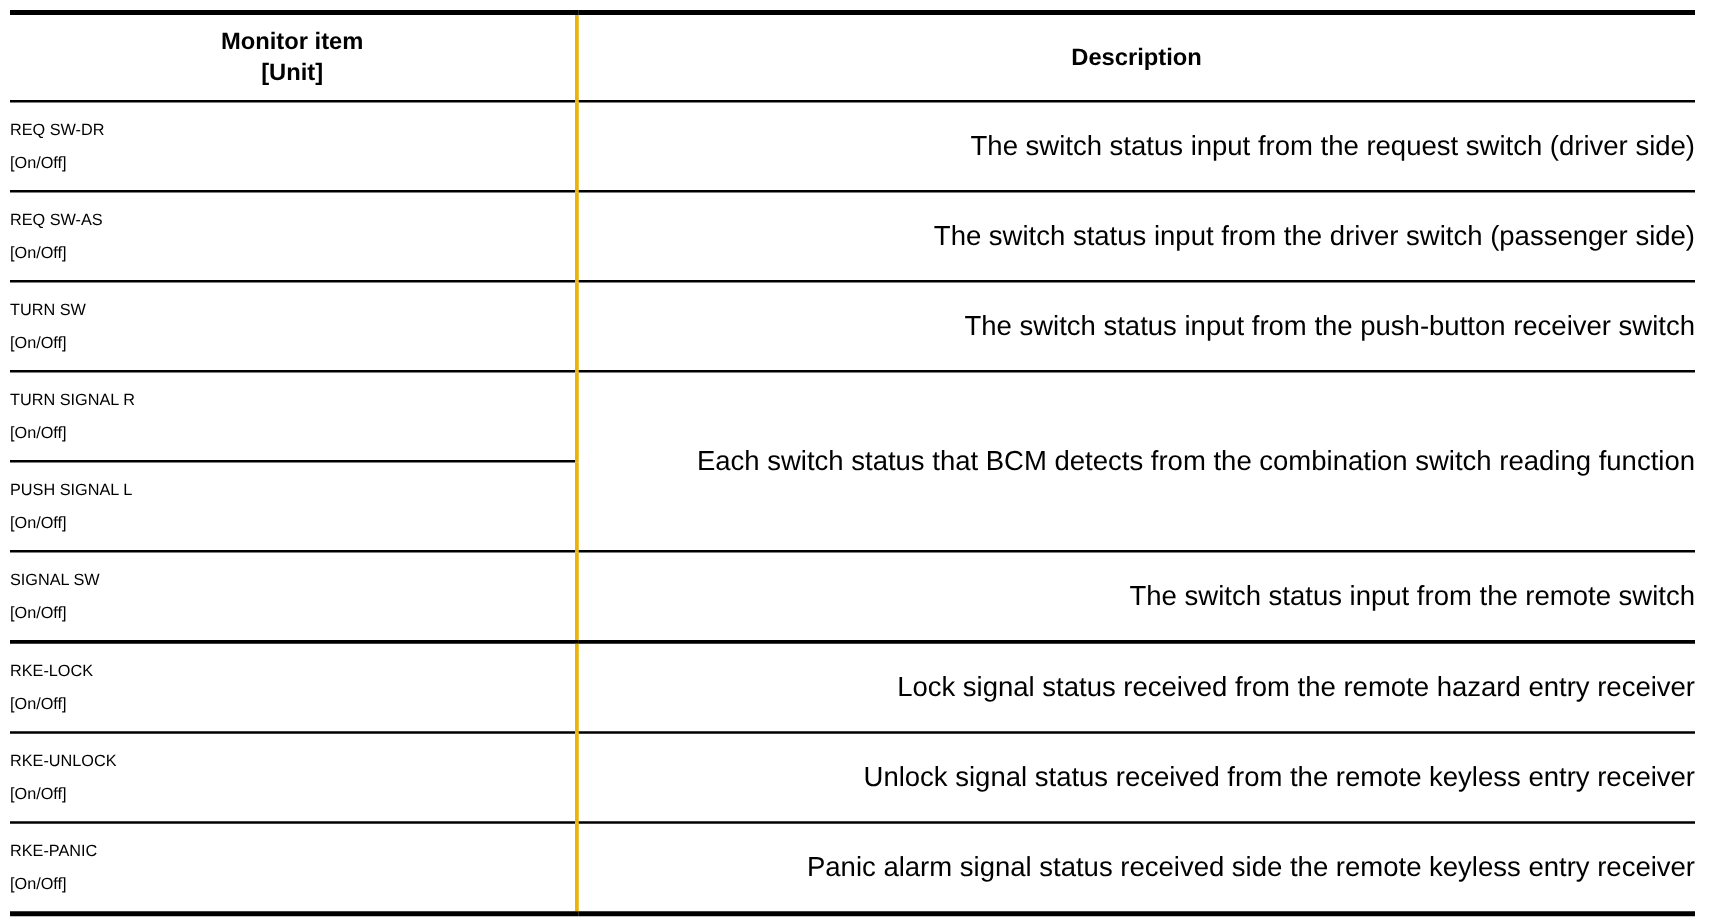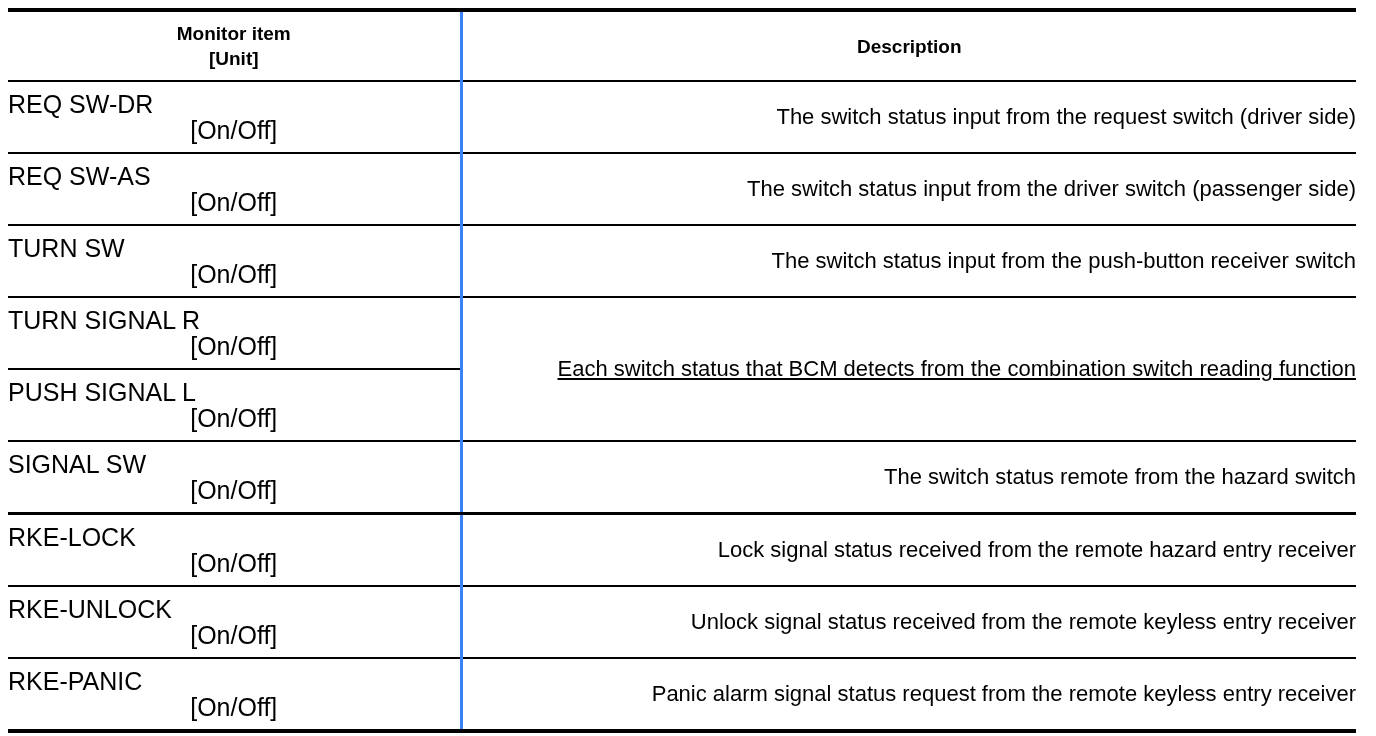--- a/index.html
+++ b/index.html
@@ -48,56 +48,56 @@
     background: #ffffff;
   }
 
   
   .rule-top   { border-top: 4px solid #000000; }
   .rule-bot   { border-bottom: 4px solid #000000; }
   .rule-thin  { border-bottom: 2px solid #000000; }
   .rule-med   { border-bottom: 3px solid #000000; }
 
   
-  .vdiv { border-right: 3px solid #3b82f6; }
+  .vdiv { border-right: 3px solid #eab308; }
 
   
   .hdr-cell {
     text-align: center;
     font-size: 19px;
     line-height: 25px;
     height: 68px;
     padding: 6px 10px;
   }
   .hdr-line { display: block; white-space: nowrap; }
 
   
   .item-cell {
     padding: 10px 0 10px 16px;
     height: 70px;
-    font-size: 25px;
+    font-size: 13px;
     line-height: 26px;
     text-align: left;
     vertical-align: middle;
   }
   .item-name { display: block; white-space: nowrap; }
-  .item-unit { display: block; white-space: nowrap; text-align: center; }
+  .item-unit { display: block; white-space: nowrap; }
 
   .desc-cell {
     padding: 10px 14px 10px 16px;
     font-size: 22px;
     line-height: 26px;
     text-align: right;
     vertical-align: middle;
     margin-top: 44px;
   }
   .desc-text { display: block; }
 
   
-  .desc-span { vertical-align: middle; text-decoration: underline; }
+  .desc-span { vertical-align: middle; }
 </style>
 </head>
 <body>
 
 <div class="page">
   <div class="table-wrap">
     <table class="monitor-table">
       <colgroup>
         <col class="col-item">
         <col class="col-desc">
@@ -161,21 +161,21 @@
             <span class="item-unit">[On/Off]</span>
           </td>
         </tr>
 
         <tr>
           <td class="item-cell rule-med vdiv">
             <span class="item-name">SIGNAL SW</span>
             <span class="item-unit">[On/Off]</span>
           </td>
           <td class="desc-cell rule-med">
-            <span class="desc-text">The switch status remote from the hazard switch</span>
+            <span class="desc-text">The switch status input from the remote switch</span>
           </td>
         </tr>
 
         <tr>
           <td class="item-cell rule-thin vdiv">
             <span class="item-name">RKE-LOCK</span>
             <span class="item-unit">[On/Off]</span>
           </td>
           <td class="desc-cell rule-thin">
             <span class="desc-text">Lock signal status received from the remote hazard entry receiver</span>
@@ -191,20 +191,20 @@
             <span class="desc-text">Unlock signal status received from the remote keyless entry receiver</span>
           </td>
         </tr>
 
         <tr>
           <td class="item-cell rule-bot vdiv">
             <span class="item-name">RKE-PANIC</span>
             <span class="item-unit">[On/Off]</span>
           </td>
           <td class="desc-cell rule-bot">
-            <span class="desc-text">Panic alarm signal status request from the remote keyless entry receiver</span>
+            <span class="desc-text">Panic alarm signal status received side the remote keyless entry receiver</span>
           </td>
         </tr>
 
       </tbody>
     </table>
   </div>
 </div>
 
 </body></html>

